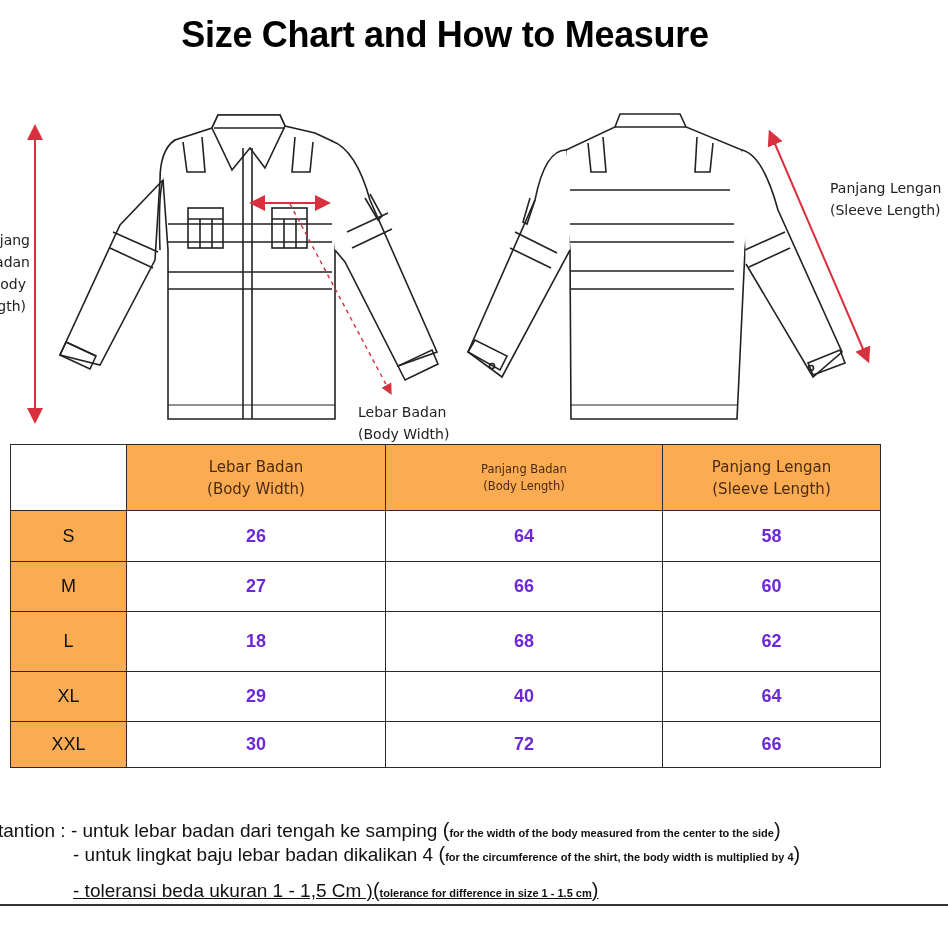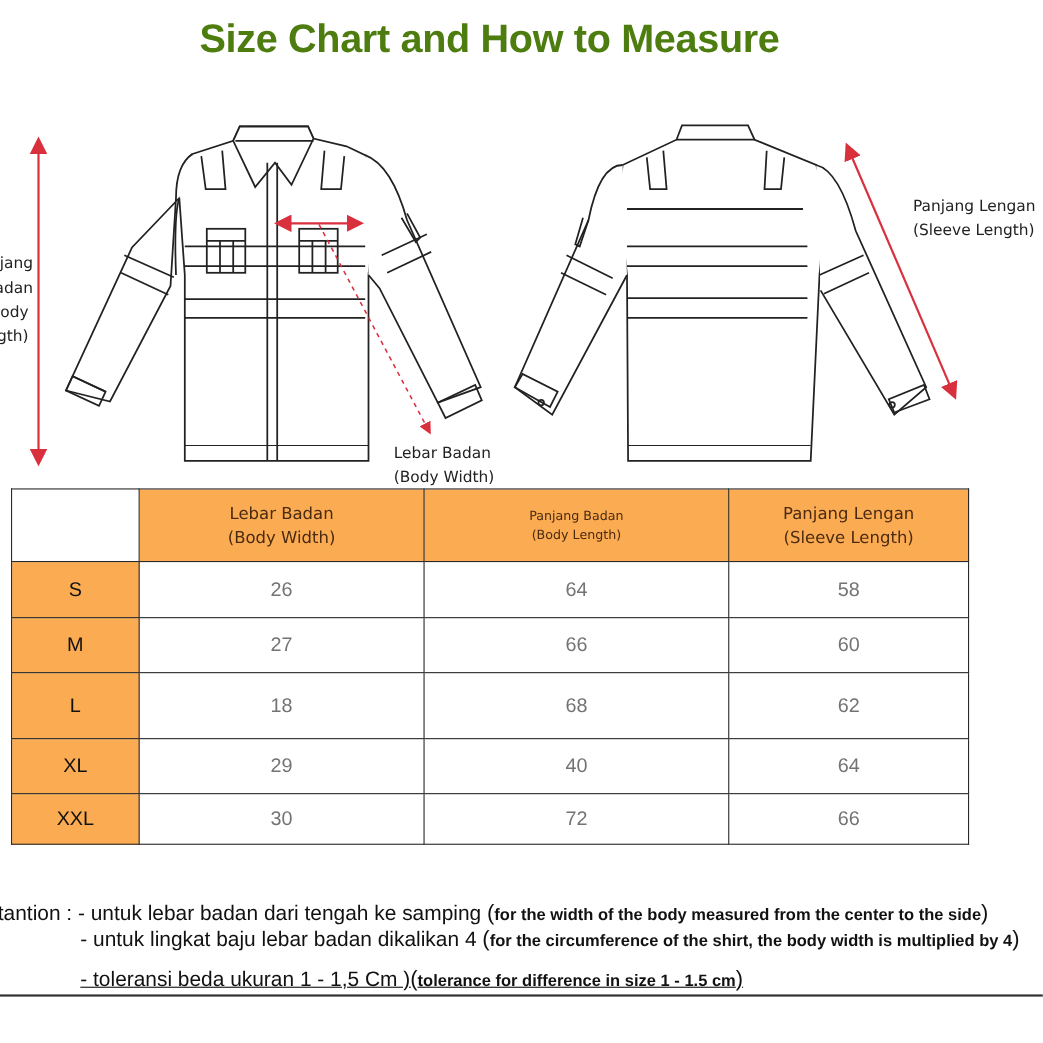--- a/index.html
+++ b/index.html
@@ -1,33 +1,33 @@
 <!DOCTYPE html>
 <html><head>
 <meta charset="utf-8">
 <style>
   html, body { margin: 0; padding: 0; background: #ffffff; }
   body { width: 948px; height: 948px; position: relative; overflow: hidden; font-family: "Liberation Sans", sans-serif; color: #111; }
-  .title { position: absolute; left: 0; top: 14px; width: 890px; text-align: center; font-weight: bold; font-size: 36px; letter-spacing: -0.3px; color: #4d7c0f; }
+  .title { position: absolute; left: 0; top: 14px; width: 890px; text-align: center; font-weight: bold; font-size: 36px; letter-spacing: -0.3px; color: #000000; }
   .illus { position: absolute; left: 0; top: 100px; width: 948px; height: 345px; }
   .lbl { position: absolute; font-family: "DejaVu Sans", sans-serif; font-size: 14px; line-height: 22px; color: #222; }
   .lbl-bl { left: -38px; top: 229px; text-align: left; }
   .lbl-bw { left: 358px; top: 401px; }
   .lbl-sl { left: 830px; top: 177px; }
   table.size { position: absolute; left: 10px; top: 444px; width: 870px; border-collapse: collapse; table-layout: fixed; }
   table.size td, table.size th { border: 1.5px solid #2a2a2a; text-align: center; padding: 0; }
   table.size th { background: #fbac52; font-weight: normal; font-family: "DejaVu Sans", sans-serif; color: #4a2a10; }
   table.size th.corner { background: #fff; }
   th.h-bw, th.h-sl { font-size: 15px; line-height: 22px; }
   th.h-bl { font-size: 11.5px; line-height: 17px; }
   td.size-cell { background: #fbac52; font-size: 18px; color: #111; }
-  td.val { background: #fff; font-size: 18px; color: #737373; }
+  td.val { background: #fff; font-size: 18px; color: #6d28d9; font-weight: bold; }
   .notes { position: absolute; left: 0; top: 819px; width: 948px; font-size: 19px; line-height: 23px; color: #111; }
   .notes .line { position: absolute; white-space: nowrap; }
-  .notes .en { font-size: 15px; font-weight: bold; }
+  .notes .en { font-size: 11px; font-weight: bold; }
   .notes .par { font-size: 20px; }
   .rule { position: absolute; left: 0; top: 904px; width: 948px; height: 2px; background: #333; }
 </style>
 </head>
 <body>
 
 <div class="title">Size Chart and How to Measure</div>
 
 <svg class="illus" viewBox="0 100 948 345" width="948" height="345" xmlns="http://www.w3.org/2000/svg">
   <defs>

